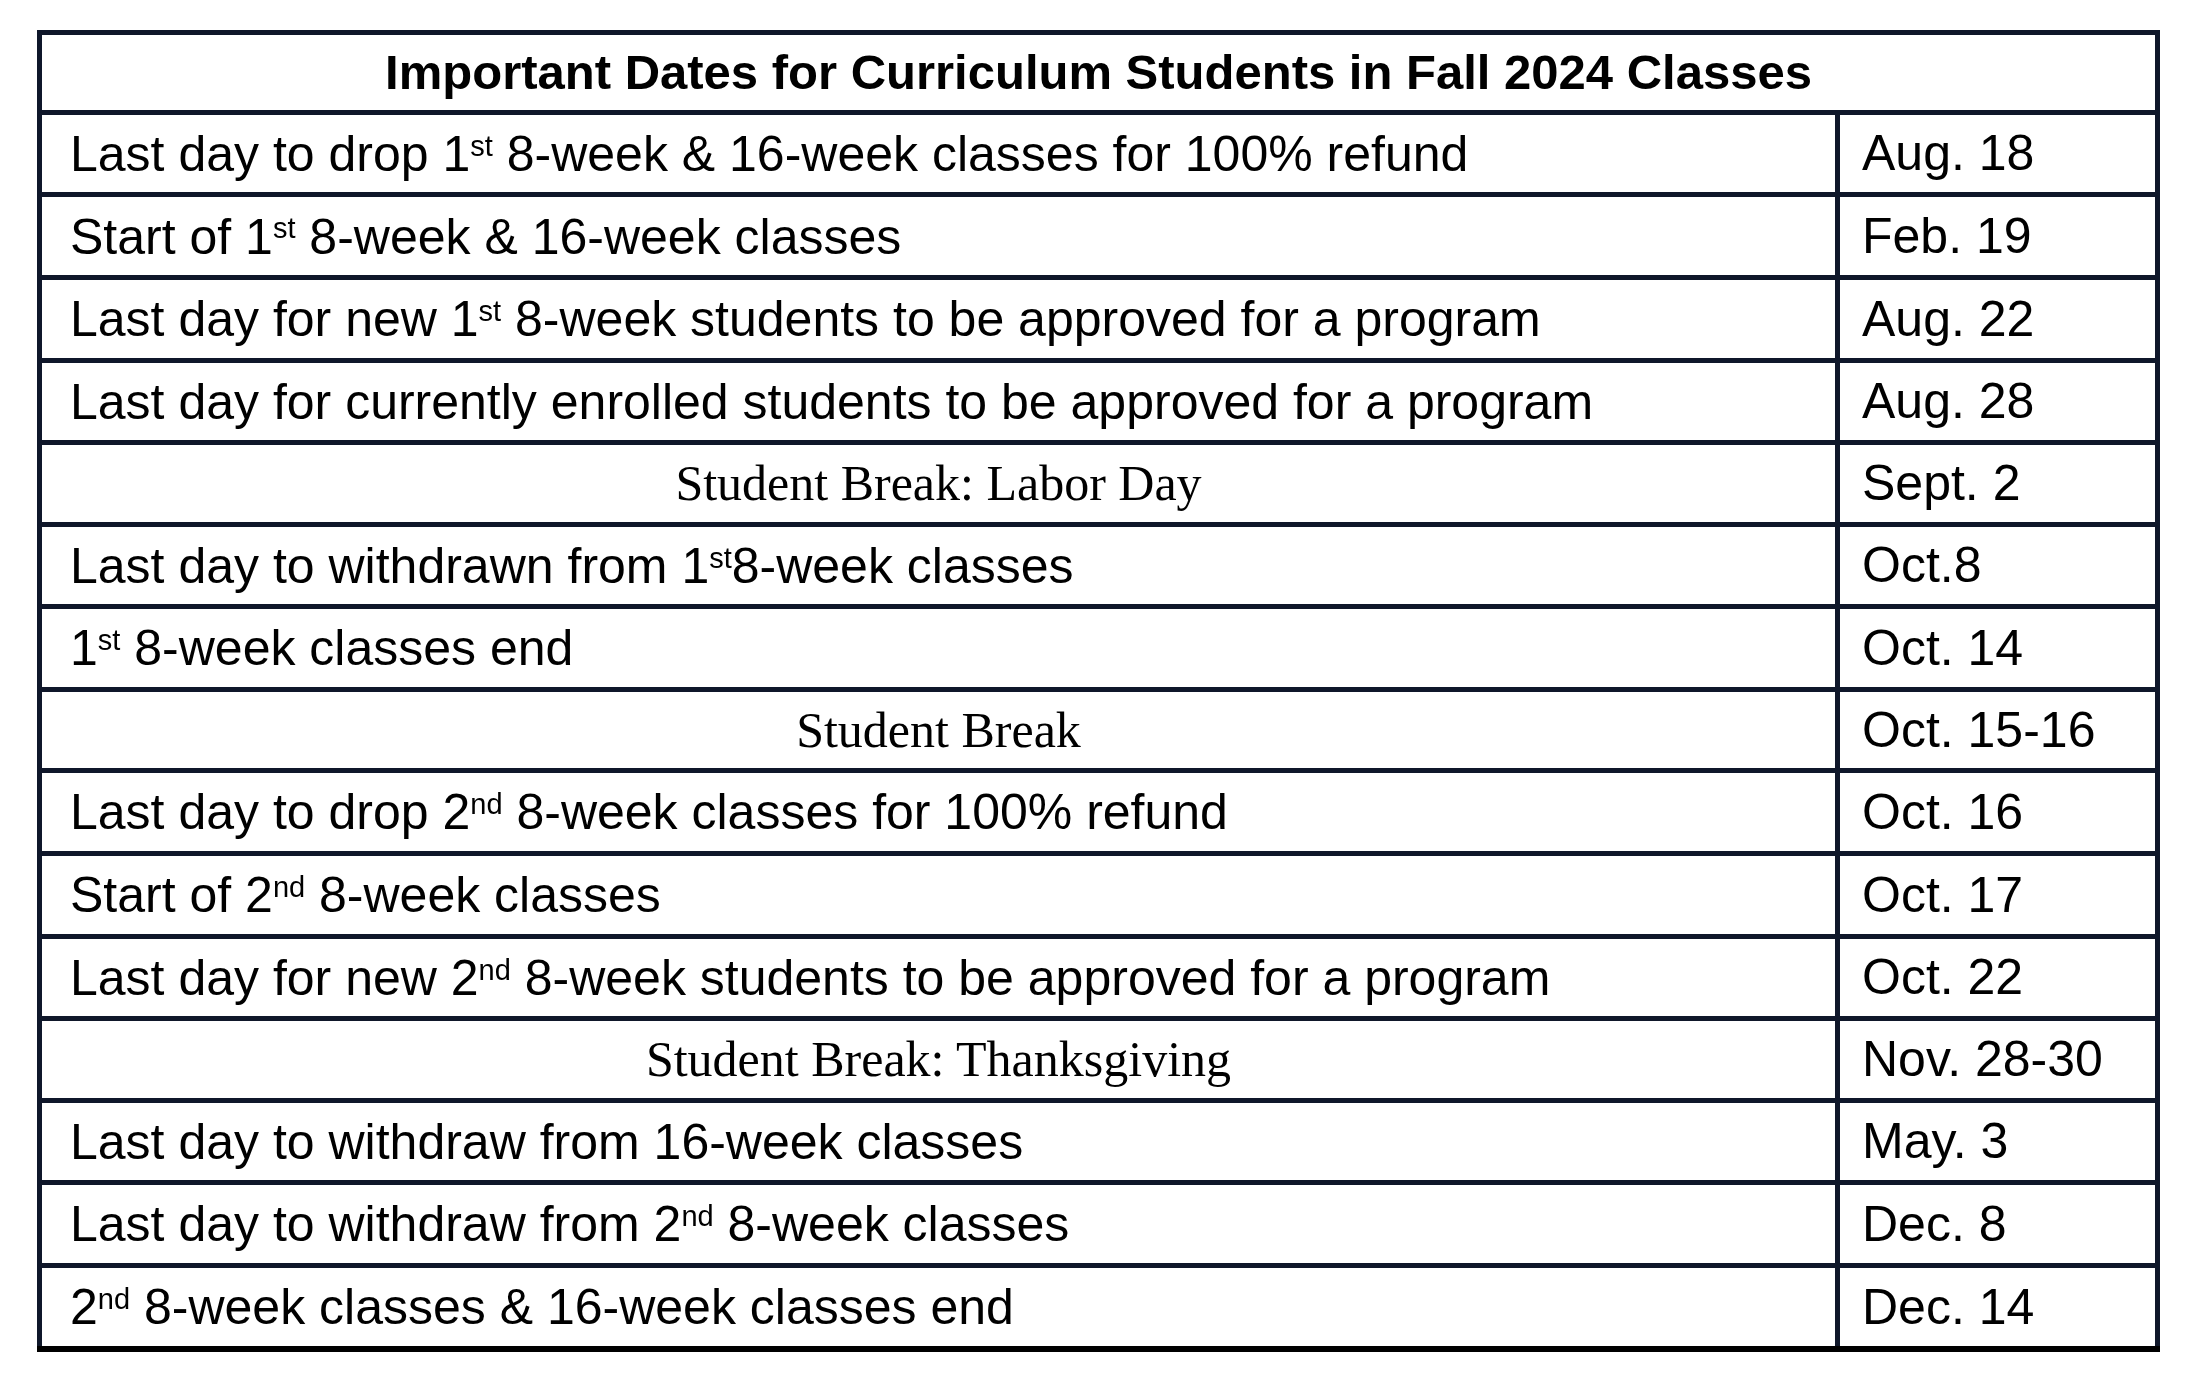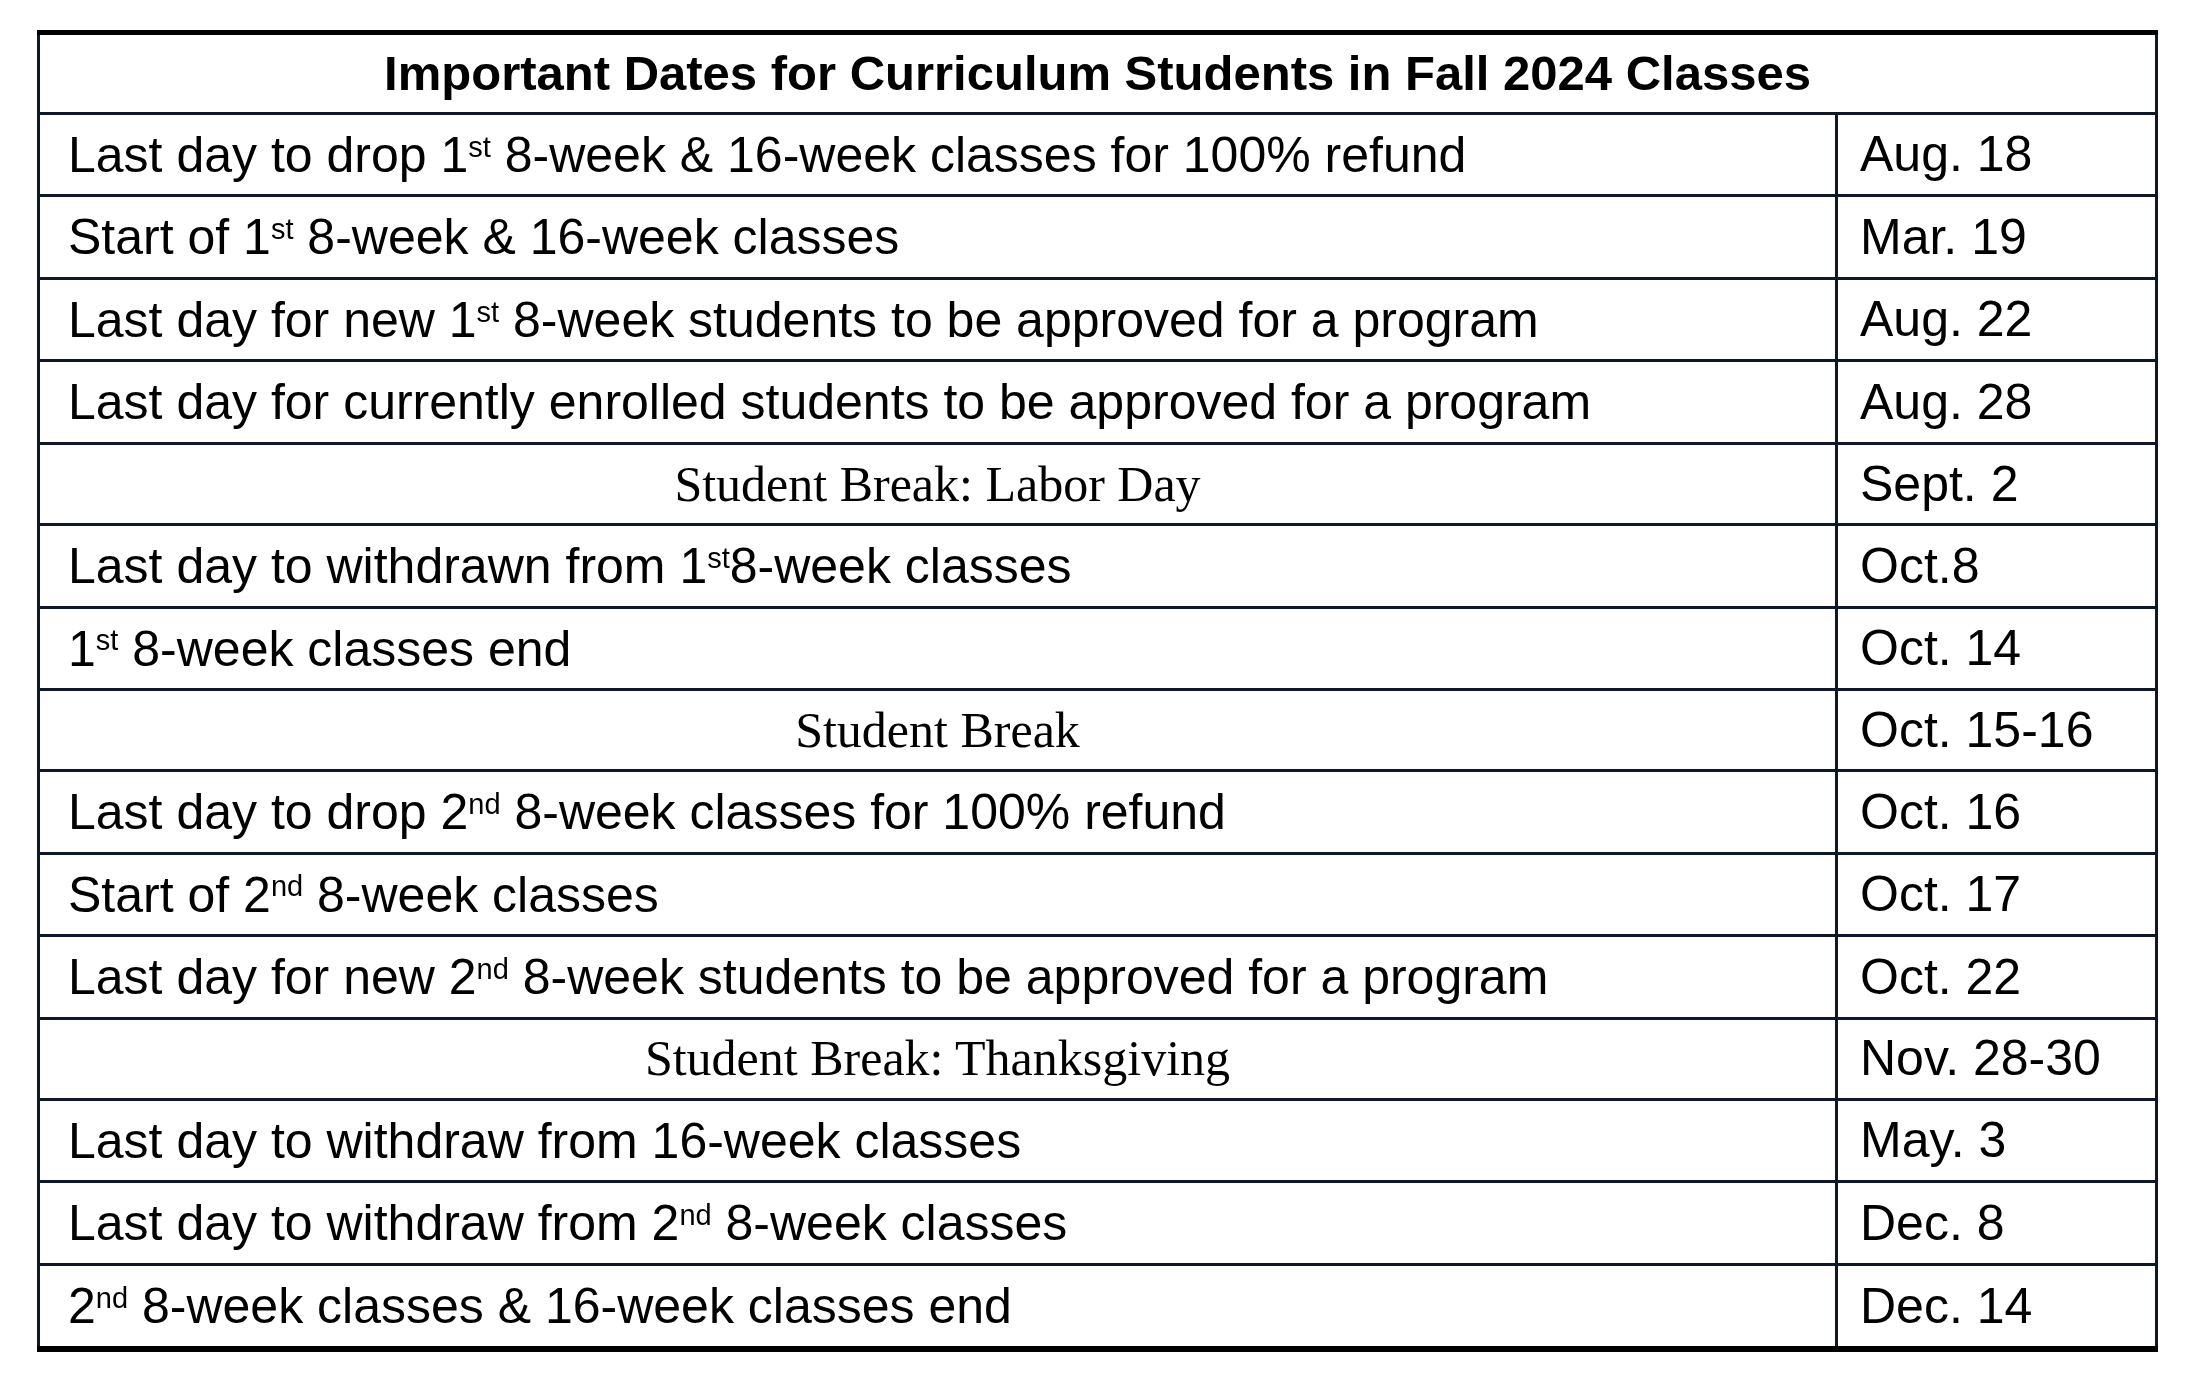--- a/index.html
+++ b/index.html
@@ -30,21 +30,21 @@
     table-layout: fixed;
     background: #ffffff;
     border-top: 5px solid #000;
     border-bottom: 6px solid #000;
     border-left: 3px solid #000;
     border-right: 3px solid #000;
   }
   col.event-col { width: 1798px; }
   col.date-col  { width: 320px; }
   td {
-    border: 3px solid #0f172a;
+    border: 5px solid #0f172a;
     font-size: 50px;
     line-height: 1.05;
     vertical-align: middle;
     white-space: nowrap;
     overflow: hidden;
     padding: 0;
   }
   td.title-cell {
     font-weight: bold;
     font-size: 49px;
@@ -86,21 +86,21 @@
       <tr>
         <td colspan="2" class="title-cell">Important Dates for Curriculum Students in Fall 2024 Classes</td>
       </tr>
 
     <tr>
           <td class="event-cell">Last day to drop 1<sup>st</sup> 8-week &amp; 16-week classes for 100% refund</td>
           <td class="date-cell">Aug. 18</td>
         </tr>
         <tr>
           <td class="event-cell">Start of 1<sup>st</sup> 8-week &amp; 16-week classes</td>
-          <td class="date-cell">Mar. 19</td>
+          <td class="date-cell">Feb. 19</td>
         </tr>
         <tr>
           <td class="event-cell">Last day for new 1<sup>st</sup> 8-week students to be approved for a program</td>
           <td class="date-cell">Aug. 22</td>
         </tr>
         <tr>
           <td class="event-cell">Last day for currently enrolled students to be approved for a program</td>
           <td class="date-cell">Aug. 28</td>
         </tr>
         <tr>

